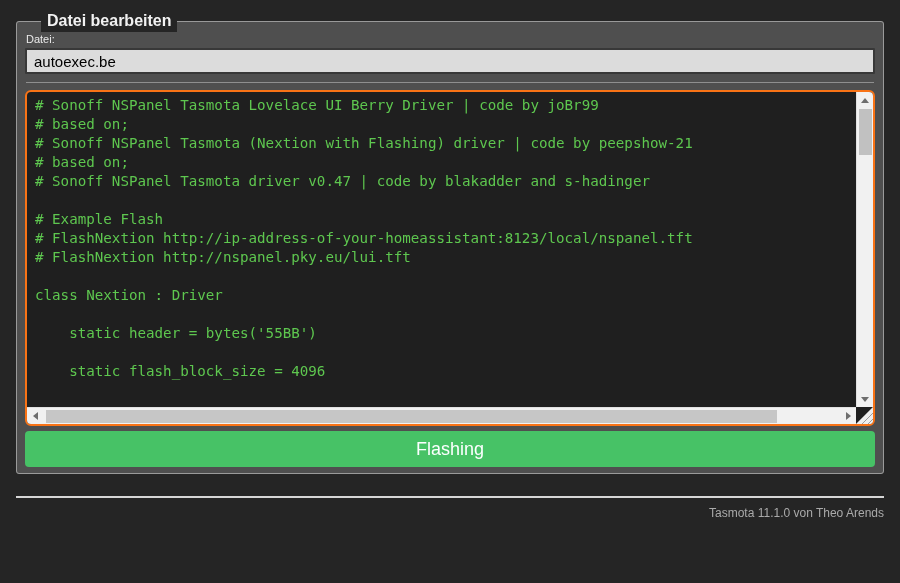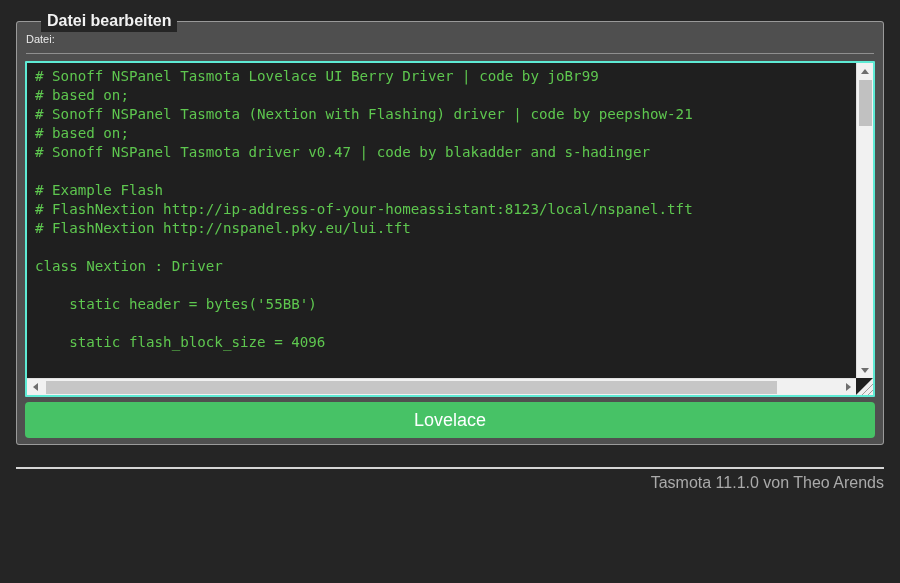--- a/index.html
+++ b/index.html
@@ -47,22 +47,22 @@
     border: none;
     border-top: 1px solid #8f8f8f;
     margin: 8px 1px 7px 1px;
   }
 
   
   .editor {
     position: relative;
     height: 336px;
     background: #1f1f1f;
-    border: 2px solid #5eead4;
-    border-radius: 1px;
+    border: 2px solid #f97316;
+    border-radius: 6px;
     overflow: hidden;
   }
   pre.code {
     position: absolute;
     top: 0; left: 0; right: 17px; bottom: 17px;
     margin: 0;
     padding: 4px 8px;
     overflow: hidden;
     font-family: "DejaVu Sans Mono", monospace;
     font-size: 14.2px;
@@ -148,34 +148,35 @@
   }
 
   .footer { text-align: right; margin-top: 22px; }
   .footer hr {
     border: none;
     border-top: 2px solid #d6d6d6;
     margin: 0 0 5px 0;
   }
   a.version {
     color: #aaaaaa;
-    font-size: 16px;
+    font-size: 12px;
     text-decoration: none;
   }
 </style>
 </head>
 <body>
 
 <div class="wrap">
 
   <fieldset class="editbox">
     <legend class="box-legend">Datei bearbeiten</legend>
 
     <div class="file-label">Datei:</div>
 
+    <input class="file-input" type="text" value="autoexec.be" style="">
 
     <hr class="inner-divider">
 
     <div class="editor">
       <pre class="code"># Sonoff NSPanel Tasmota Lovelace UI Berry Driver | code by joBr99
 # based on;
 # Sonoff NSPanel Tasmota (Nextion with Flashing) driver | code by peepshow-21
 # based on;
 # Sonoff NSPanel Tasmota driver v0.47 | code by blakadder and s-hadinger
 
@@ -205,21 +206,21 @@
           </div>
         <div class="hthumb"></div>
         <div class="sb-btn right">
             <span class="tri tri-right"></span>
           </div>
       </div>
 
       <div class="corner"></div>
     </div>
 
-    <button class="save-btn">Lovelace</button>
+    <button class="save-btn">Flashing</button>
   </fieldset>
 
 
   <div class="footer">
     <hr>
     <a class="version">Tasmota 11.1.0 von Theo Arends</a>
   </div>
 
 </div>
 

